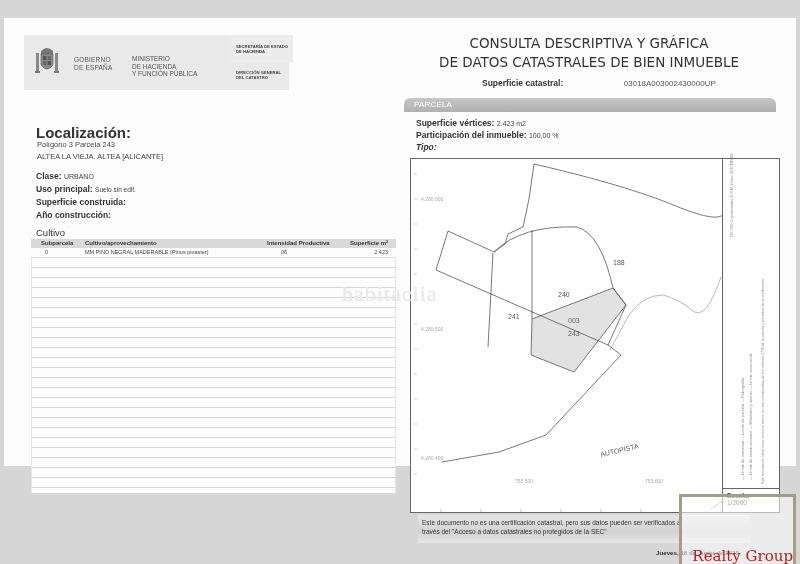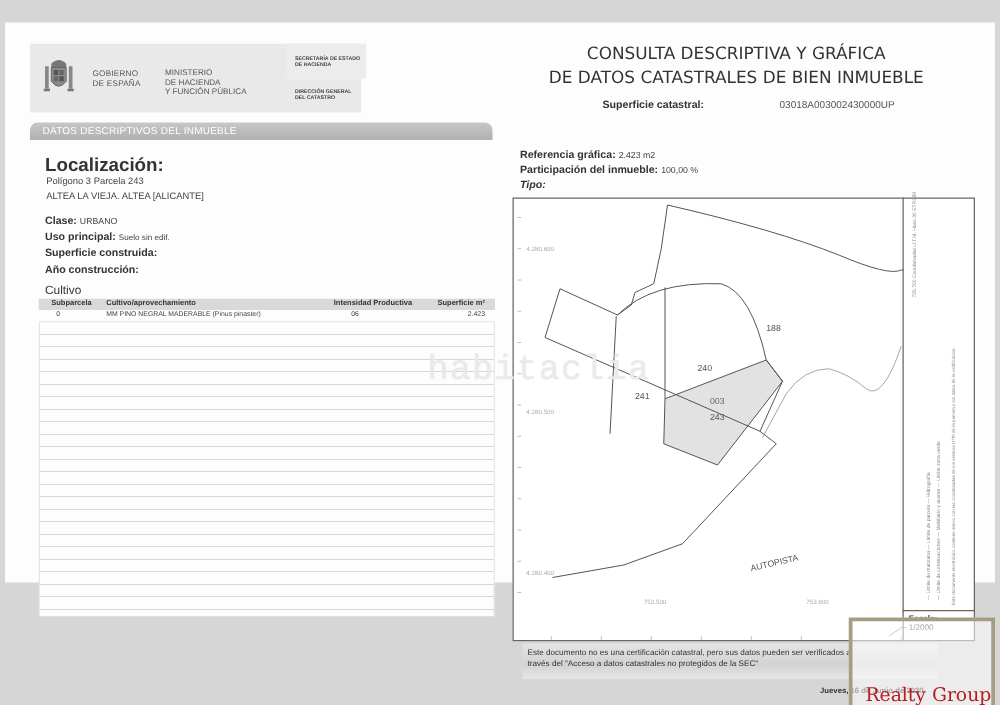--- a/index.html
+++ b/index.html
@@ -47,21 +47,21 @@
   .map { left: 406px; top: 140px; width: 370px; height: 355px; border: 1px solid #666; background: #fff; }
   .legend-col { left: 718px; top: 140px; width: 58px; height: 330px; border-left: 1px solid #666; }
   .scale-box { left: 718px; top: 470px; width: 58px; height: 25px; border-left: 1px solid #666; border-top: 1px solid #666; font-size: 6.5px; padding: 3px 4px; line-height: 7px; color: #333; }
   .legend-text { font-size: 4px; color: #888; white-space: nowrap; transform-origin: left top; transform: rotate(-90deg); position: absolute; }
 
   
   .note { left: 414px; top: 497px; width: 332px; height: 28px; background: linear-gradient(#e5e5e5, #d2d2d2 60%, #e6e6e6); font-size: 6.5px; line-height: 9px; padding: 3px 4px; color: #333; }
   .date { left: 652px; top: 531px; font-size: 6.2px; color: #333; font-weight: bold; }
 
   
-  .habit { left: 338px; top: 263px; font-size: 28px; color: rgba(235,235,235,0.9); font-family: Liberation Mono, monospace; letter-spacing: 1px; text-shadow: 0 0 1px #ddd; }
+  .habit { left: 338px; top: 263px; font-size: 22px; color: rgba(235,235,235,0.9); font-family: Liberation Serif, serif; letter-spacing: 1px; text-shadow: 0 0 1px #ddd; }
   .ah-box { left: 675px; top: 476px; width: 117px; height: 79px; border: 3px solid #a49d85; background: rgba(255,255,255,0.55); }
   .ah-letters { left: 0; top: 2px; width: 111px; text-align: center; font-family: "DejaVu Serif", serif; font-size: 42px; color: #9a9276; letter-spacing: -2px; line-height: 46px; }
   .ah-sub { left: 0; top: 50px; width: 111px; text-align: right; font-family: "DejaVu Serif", serif; font-size: 15px; color: #b91c1c; }
 </style>
 </head>
 <body>
 
 <div class="page">
 
   <div class="abs gov-block">
@@ -99,21 +99,20 @@
 
   <div class="abs title">
     <div>CONSULTA DESCRIPTIVA Y GRÁFICA</div>
     <div>DE DATOS CATASTRALES DE BIEN INMUEBLE</div>
   </div>
   <div class="abs refcat">
     <b>Superficie catastral:</b>
     <span class="v">03018A003002430000UP</span>
   </div>
 
-  <div class="abs bar bar-left">DATOS DESCRIPTIVOS DEL INMUEBLE</div>
 
   <div class="abs lbl" style="left:32px;top:106px;font-size:15px;">Localización:</div>
   <div class="abs txt" style="left:33px;top:122px;">Polígono 3 Parcela 243</div>
   <div class="abs txt" style="left:33px;top:134px;">ALTEA LA VIEJA. ALTEA [ALICANTE]</div>
 
   <div class="abs lbl" style="left:32px;top:153px;">
     <span>Clase:</span>
     <span class="val">URBANO</span>
   </div>
   <div class="abs lbl" style="left:32px;top:166px;">
@@ -133,22 +132,23 @@
     </div>
     <div class="crow">
       <span class="c0" style="left:14px;">0</span>
       <span class="c1">MM PINO NEGRAL MADERABLE (Pinus pinaster)</span>
       <span class="c2" style="left:250px;">06</span>
       <span class="c3">2.423</span>
     </div>
   </div>
   <div class="abs lines"></div>
 
+  <div class="abs bar bar-right">PARCELA</div>
   <div class="abs lbl" style="left:412px;top:100px;">
-    <span>Referencia gráfica:</span>
+    <span>Superficie vértices:</span>
     <span class="val">2.423 m2</span>
   </div>
   <div class="abs lbl" style="left:412px;top:112px;">
     <span>Participación del inmueble:</span>
     <span class="val">100,00 %</span>
   </div>
   <div class="abs lbl" style="left:412px;top:124px;font-style:italic;">Tipo:</div>
 
   <div class="abs map">
     <svg width="370" height="355" viewBox="0 0 370 355" style="position:absolute;left:0;top:0;">

